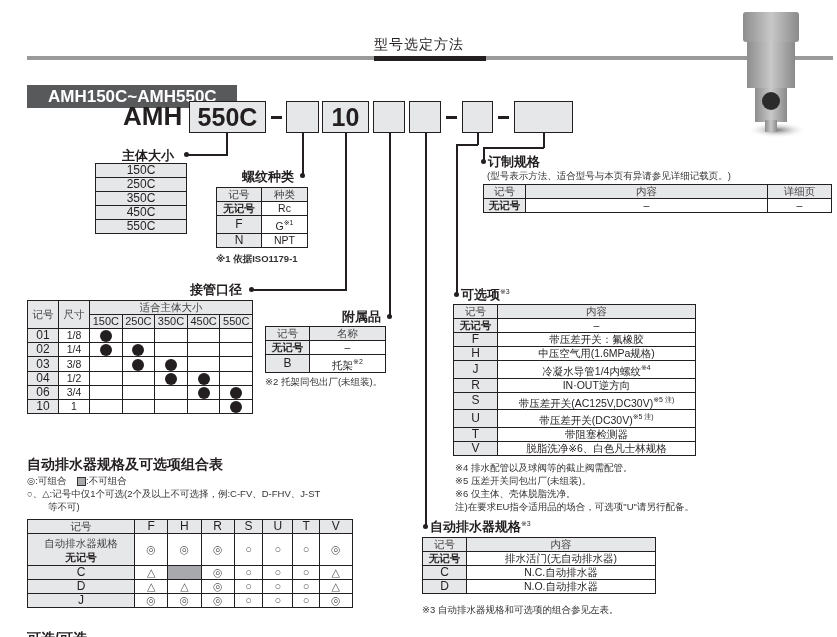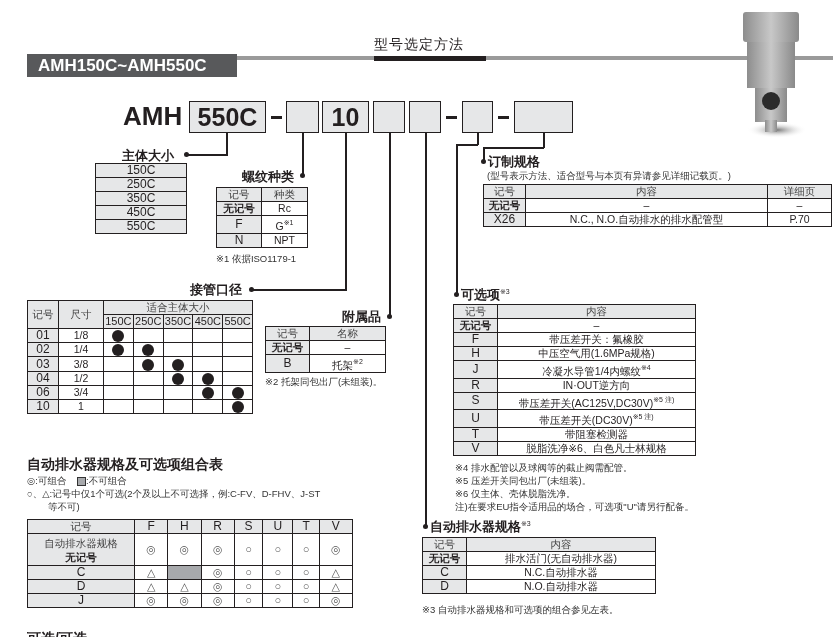--- a/index.html
+++ b/index.html
@@ -2,22 +2,22 @@
 <html><head>
 <meta charset="utf-8">
 <style>
   * { box-sizing: border-box; margin: 0; padding: 0; }
   body { width: 837px; height: 637px; background: #fff; position: relative; overflow: hidden;
          font-family: "Liberation Sans", "DejaVu Sans", sans-serif; color: #231f20; }
   .abs { position: absolute; }
   .hdr-line { position: absolute; top: 56px; height: 4px; background: #9a9a9a; }
   .hdr-dark { position: absolute; top: 56px; height: 5px; background: #231f20; }
   .page-title { position: absolute; left: 374px; top: 36px; font-size: 14px; letter-spacing: 1px; }
-  .series-tag { position: absolute; left: 27px; top: 54px; width: 210px; height: 23px; background: #58595b;
-                color: #fff; font-weight: bold; font-size: 17px; line-height: 23px; padding-left: 11px; }
+  .series-tag { position: absolute; left: 27px; top: 85px; width: 210px; height: 23px; background: #58595b;
+                color: #fff; font-weight: bold; font-size: 17px; line-height: 23px; padding-left: 21px; }
   .code-prefix { position: absolute; left: 123px; top: 101px; font-size: 26px; font-weight: bold; }
   .code-box { position: absolute; top: 101px; height: 32px; background: #e6e7e8; border: 1px solid #231f20;
               font-size: 25px; font-weight: bold; text-align: center; line-height: 30px; }
   .dash { position: absolute; top: 116px; width: 11px; height: 3px; background: #231f20; }
   .vl { position: absolute; width: 1.5px; background: #231f20; }
   .hl { position: absolute; height: 1.5px; background: #231f20; }
   .dot { position: absolute; width: 5px; height: 5px; border-radius: 50%; background: #231f20; }
   .sec-title { position: absolute; font-size: 13px; font-weight: bold; white-space: nowrap; }
   .note { position: absolute; font-size: 9.5px; white-space: nowrap; color: #333; }
   table { border-collapse: collapse; position: absolute; font-size: 10.5px; }
@@ -135,28 +135,28 @@
   <tr>
         <td class="g b">F</td>
         <td><span>G</span><span class="sup">※1</span></td>
       </tr>
   <tr>
         <td class="g b">N</td>
         <td>NPT</td>
       </tr>
 </tbody>
   </table>
-<div class="note" style="left:216px; top:253px;">※1 依据ISO1179-1</div>
+<div class="note" style="left:216px; top:253px;font-weight:bold;">※1 依据ISO1179-1</div>
 
 <div class="sec-title" style="left:190px; top:281px;">接管口径</div>
 <table style="left:27px; top:300px; width:226px;">
   <tbody>
       <tr>
     <td class="g hd" rowspan="2" style="width:31px">记号</td>
-    <td class="g hd" rowspan="2" style="width:45px">尺寸</td>
+    <td class="g hd" rowspan="2" style="width:31px">尺寸</td>
     <td class="g hd" colspan="5">适合主体大小</td>
   </tr>
   <tr>
     <td class="g b" style="font-size:11px">150C</td>
     <td class="g b" style="font-size:11px">250C</td>
     <td class="g b" style="font-size:11px">350C</td>
     <td class="g b" style="font-size:11px">450C</td>
     <td class="g b" style="font-size:11px">550C</td>
   </tr>
   <tr>
@@ -242,25 +242,20 @@
   <tbody>
         <tr>
           <td class="g hd" style="width:42px">记号</td>
           <td class="g hd">内容</td>
           <td class="g hd" style="width:64px">详细页</td>
         </tr>
   <tr>
           <td class="g" style="font-weight:bold">无记号</td>
           <td>–</td>
           <td>–</td>
-        </tr>
-  <tr>
-          <td class="g b">X26</td>
-          <td>N.C., N.O.自动排水的排水配管型</td>
-          <td>P.70</td>
         </tr>
 </tbody>
     </table>
 </div>
 
 <div class="sec-title" style="left:461px; top:286px;"><span>可选项</span><span class="sup" style="font-weight:normal">※3</span></div>
 <table style="left:453px; top:304px; width:243px;">
   <tbody>
       <tr>
         <td class="g hd" style="width:44px">记号</td>

